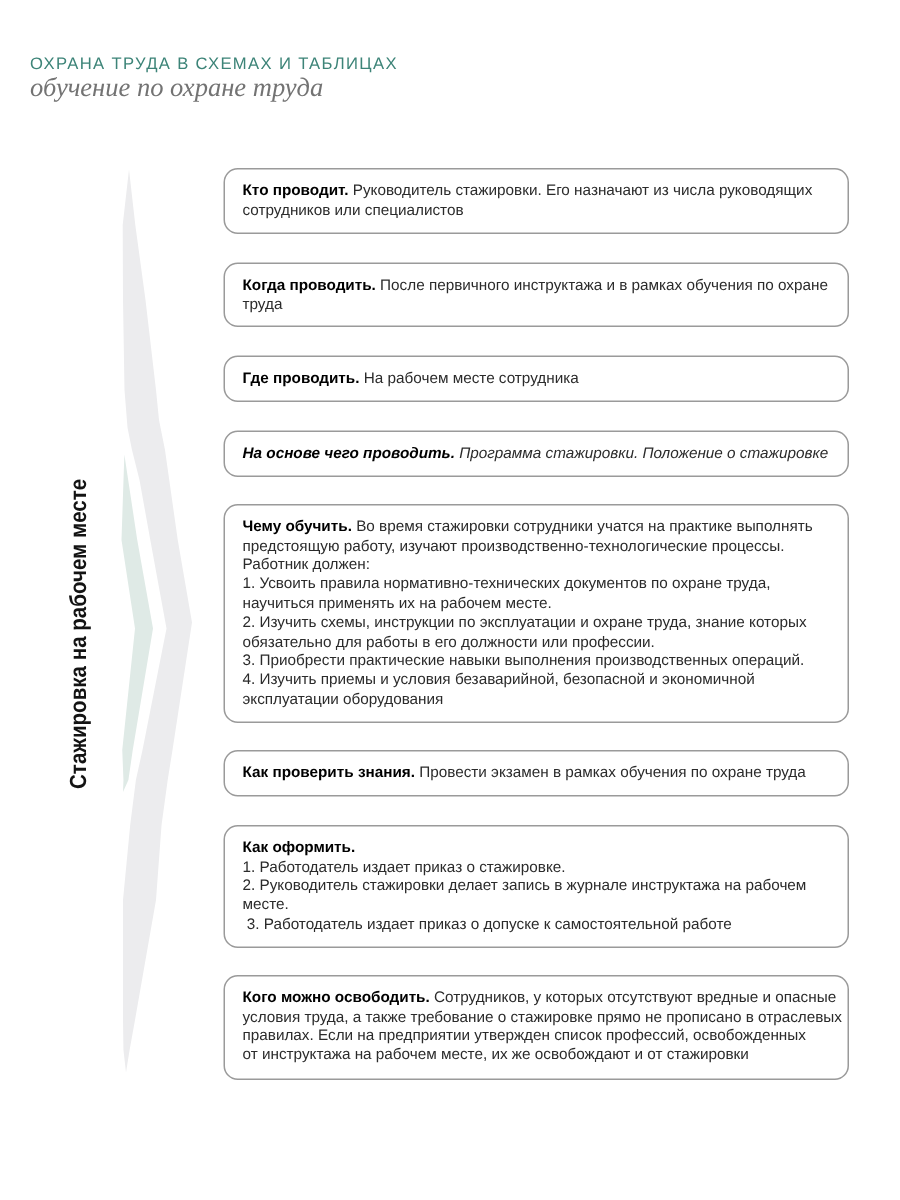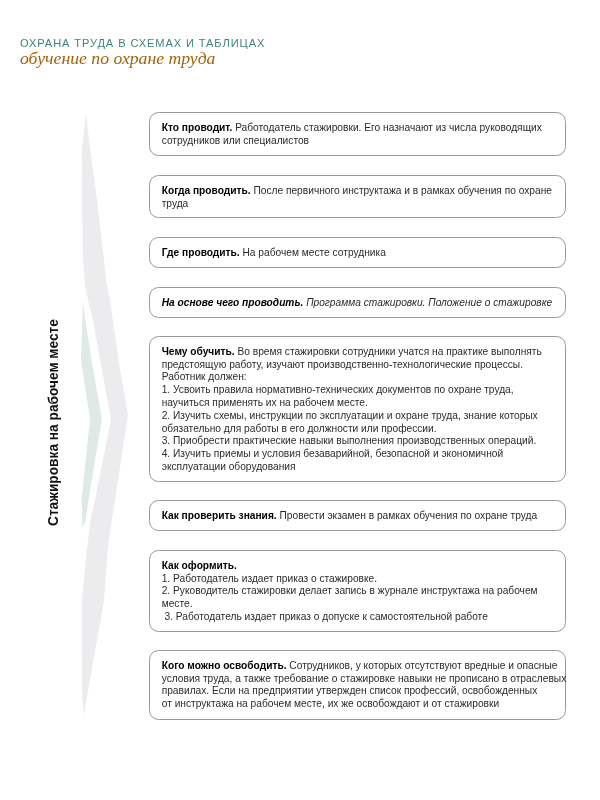--- a/index.html
+++ b/index.html
@@ -2,21 +2,21 @@
 <html lang="ru"><head>
 <meta charset="utf-8">
 <title>Стажировка на рабочем месте</title>
 <style>
   html,body{margin:0;padding:0;}
   body{width:600px;height:800px;background:#ffffff;font-family:"Liberation Sans",sans-serif;overflow:hidden;
        -webkit-font-smoothing:antialiased;}
   .page{position:relative;width:600px;height:640px;transform:translateZ(0);}
 
   .kicker{will-change:transform;position:absolute;left:20.4px;top:37.2px;font-size:11.1px;letter-spacing:0.89px;color:#3d8478;font-weight:400;white-space:nowrap;line-height:12px;}
-  .subtitle{will-change:transform;position:absolute;left:19.6px;top:48.2px;font-family:"Liberation Serif",serif;font-style:italic;font-size:17.7px;color:#a16207;white-space:nowrap;line-height:20px;}
+  .subtitle{will-change:transform;position:absolute;left:19.6px;top:48.2px;font-family:"Liberation Serif",serif;font-style:italic;font-size:17.7px;color:#737373;white-space:nowrap;line-height:20px;}
 
   .deco{position:absolute;left:0;top:0;width:600px;height:800px;pointer-events:none;}
 
   .vlabel{position:absolute;left:60.5px;top:314px;width:20px;height:212px;}
   .vlabel .vtext{position:absolute;left:0;bottom:0;transform-origin:left bottom;transform:rotate(-90deg) scaleX(0.884);white-space:nowrap;font-weight:bold;font-size:15.5px;color:#131313;line-height:16px;}
 
   .card{position:absolute;left:149.4px;width:416.4px;box-sizing:border-box;border:1px solid #9a9a9a;border-radius:9.5px;background:#fff;}
   .card .inner{will-change:transform;padding:8.8px 10px 7.2px 11.7px;font-size:10.2px;line-height:12.8px;color:#2b2b2b;}
   .card .ln{white-space:pre;}
   .card b{font-weight:bold;color:#000;}
@@ -39,21 +39,21 @@
       M82.9,303 L91.5,360 L102,419 L88.5,500 L85.6,520 L82,528 L82.3,520 L81.5,500 L90,419 L81,360 Z"></path>
   </svg>
 
   <div class="vlabel">
     <span class="vtext">Стажировка на рабочем месте</span>
   </div>
 
   <div id="cards">
       <div class="card" style="top: 112.2px;">
         <div class="inner">
-          <div class="ln"><b>Кто проводит.</b><span> Работодатель стажировки. Его назначают из числа руководящих</span></div>
+          <div class="ln"><b>Кто проводит.</b><span> Руководитель стажировки. Его назначают из числа руководящих</span></div>
           <div class="ln"><span>сотрудников или специалистов</span></div>
         </div>
       </div>
       <div class="card" style="top: 174.7px;">
         <div class="inner">
           <div class="ln"><b>Когда проводить.</b><span> После первичного инструктажа и в рамках обучения по охране</span></div>
           <div class="ln"><span>труда</span></div>
         </div>
       </div>
       <div class="card" style="top: 237.4px;">
@@ -90,19 +90,19 @@
           <div class="ln"><b>Как оформить.</b><span></span></div>
           <div class="ln"><span>1. Работодатель издает приказ о стажировке.</span></div>
           <div class="ln"><span>2. Руководитель стажировки делает запись в журнале инструктажа на рабочем</span></div>
           <div class="ln"><span>месте.</span></div>
           <div class="ln"><span> 3. Работодатель издает приказ о допуске к самостоятельной работе</span></div>
         </div>
       </div>
       <div class="card" style="top: 650.4px;">
         <div class="inner">
           <div class="ln"><b>Кого можно освободить.</b><span> Сотрудников, у которых отсутствуют вредные и опасные</span></div>
-          <div class="ln"><span>условия труда, а также требование о стажировке навыки не прописано в отраслевых</span></div>
+          <div class="ln"><span>условия труда, а также требование о стажировке прямо не прописано в отраслевых</span></div>
           <div class="ln"><span>правилах. Если на предприятии утвержден список профессий, освобожденных</span></div>
           <div class="ln"><span>от инструктажа на рабочем месте, их же освобождают и от стажировки</span></div>
         </div>
       </div>
     </div>
 </div>
 
 </body></html>

